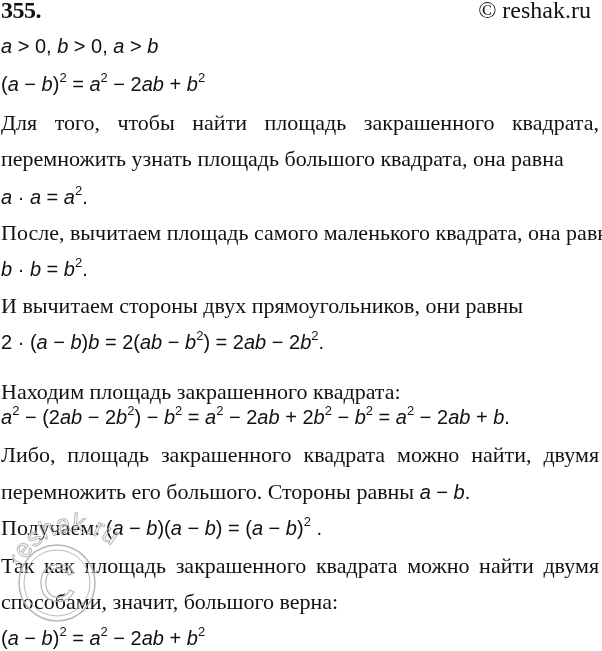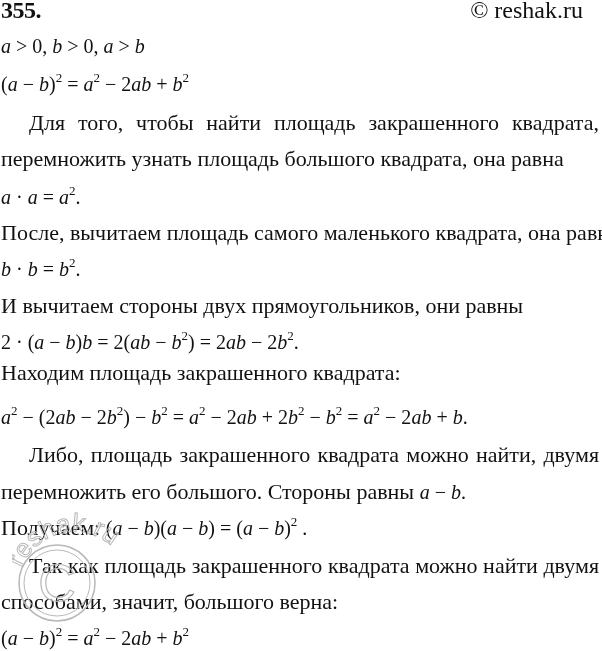--- a/index.html
+++ b/index.html
@@ -1,23 +1,23 @@
 <!DOCTYPE html>
 <html><head>
 <meta charset="utf-8">
 <style>
   html, body { margin:0; padding:0; background:#ffffff; }
   body { width:602px; height:651px; position:relative; overflow:hidden;
          font-family:"Liberation Serif","DejaVu Serif",serif; color:#111; }
-  .header { position:absolute; top:0; left:0; right:16px; height:26px; }
+  .header { position:absolute; top:0; left:0; right:8px; height:26px; }
   .num { position:absolute; left:1px; top:-3px; font-weight:bold; font-size:24px; letter-spacing:-0.5px; }
   .copy { position:absolute; right:3px; top:-3px; font-size:24px; }
   .line { position:absolute; left:1px; right:3px; font-size:22px; line-height:26px; white-space:nowrap; }
-  .line.just { text-align:justify; text-align-last:justify; white-space:normal;margin-left:28px; }
-  .math { font-family:Liberation Serif, serif; font-size:20px; }
+  .line.just { text-align:justify; text-align-last:justify; white-space:normal; }
+  .math { font-family:Liberation Sans, sans-serif; font-size:20px; }
   .math i { font-style:italic; }
   sup { font-size:13px; vertical-align:9px; line-height:0; }
   .wm { position:absolute; left:12px; top:498px; width:130px; height:135px; pointer-events:none; }
 </style>
 </head>
 <body>
 
 <div class="header">
   <span class="num">355.</span>
   <span class="copy">© reshak.ru</span>
@@ -44,21 +44,21 @@
 <div class="line math" style="top:256px">
   <i>b</i> · <i>b</i> = <i>b</i><sup>2</sup>.
 </div>
 
 <div class="line" style="top:293px">И вычитаем стороны двух прямоугольников, они равны</div>
 
 <div class="line math" style="top:329px">
   2 · (<i>a</i> − <i>b</i>)<i>b</i> = 2(<i>ab</i> − <i>b</i><sup>2</sup>) = 2<i>ab</i> − 2<i>b</i><sup>2</sup>.
 </div>
 
-<div class="line" style="top:360px">Находим площадь закрашенного квадрата:</div>
+<div class="line" style="top:379px">Находим площадь закрашенного квадрата:</div>
 
 <div class="line math" style="top:404px">
   <i>a</i><sup>2</sup> − (2<i>ab</i> − 2<i>b</i><sup>2</sup>) − <i>b</i><sup>2</sup> = <i>a</i><sup>2</sup> − 2<i>ab</i> + 2<i>b</i><sup>2</sup> − <i>b</i><sup>2</sup> = <i>a</i><sup>2</sup> − 2<i>ab</i> + <i>b</i>.
 </div>
 
 <div class="line just" style="top:442px">Либо, площадь закрашенного квадрата можно найти, двумя</div>
 
 <div class="line" style="top:479px">
   <span>перемножить его большого. Стороны равны </span><span class="math"><i>a</i> − <i>b</i>.</span>
 </div>

